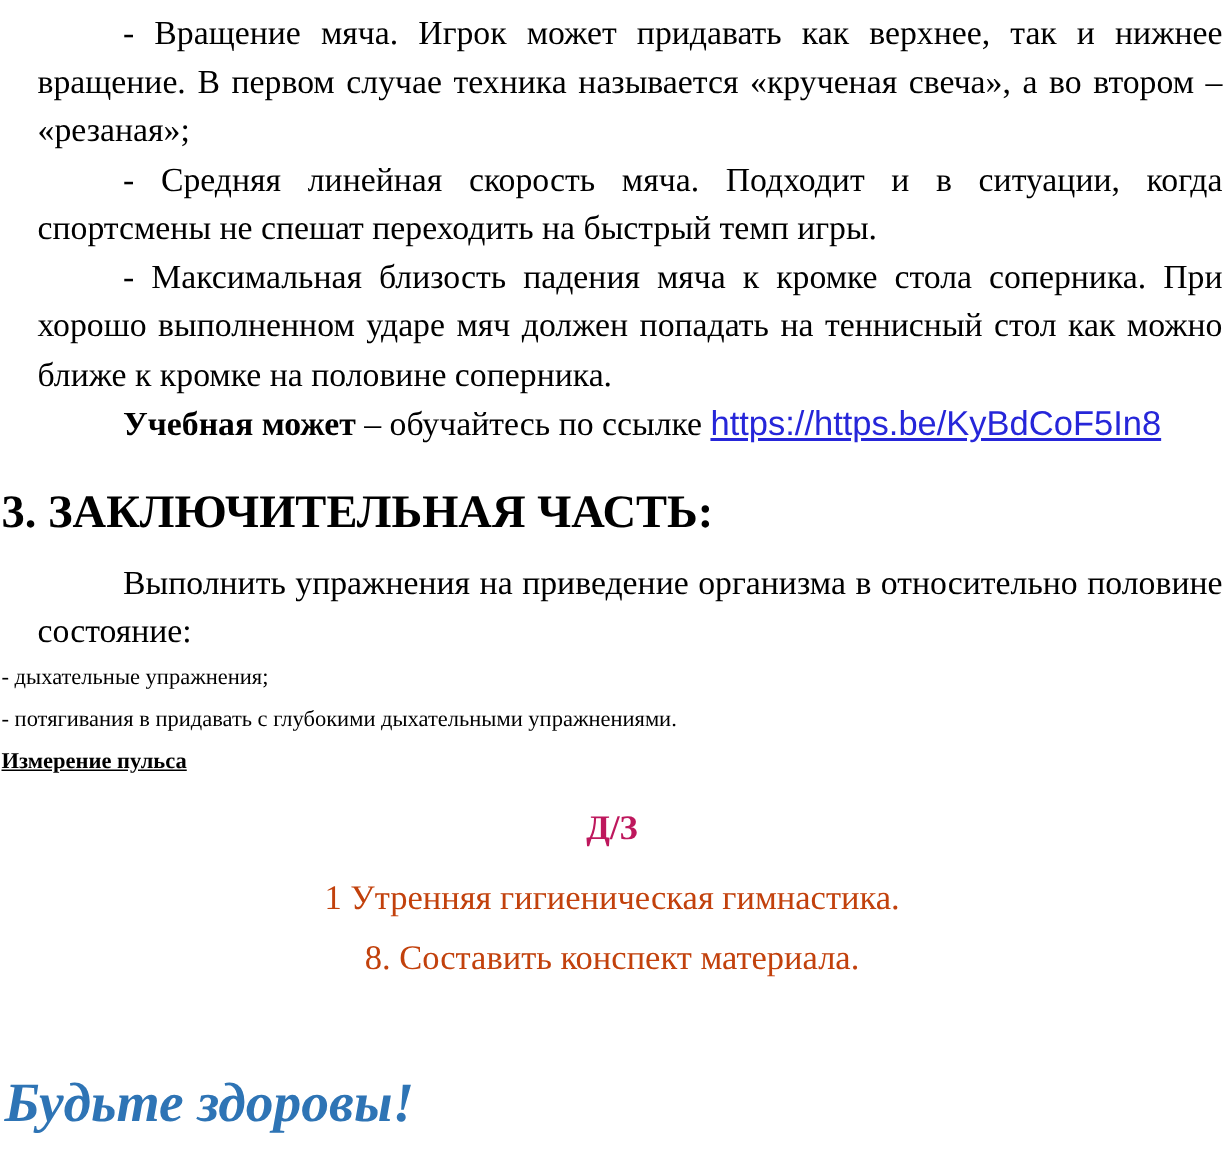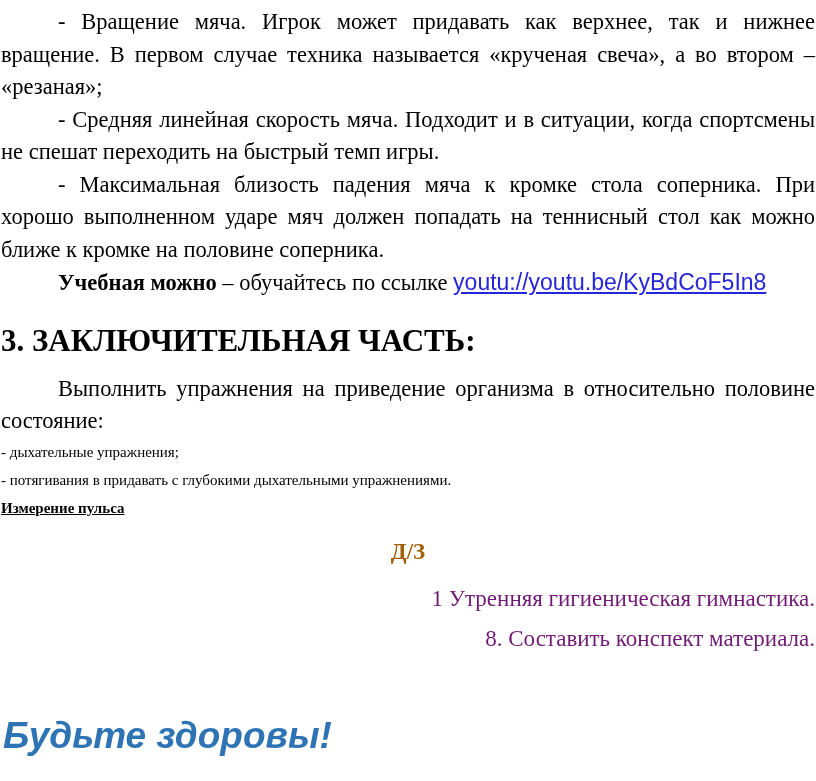--- a/index.html
+++ b/index.html
@@ -21,20 +21,21 @@
     padding: 6px 1px 0 1px;
   }
   
   .par {
     margin: 0;
     font-size: 22.5px;
     line-height: 32.5px;
     text-align: justify;
     text-indent: 57px;
     hyphens: none;
+    padding-left: 24px;
   }
   .bold { font-weight: bold; }
   .link {
     font-family: "Liberation Sans", "DejaVu Sans", sans-serif;
     font-size: 23px;
     color: #2626d9;
     text-decoration: underline;
     cursor: pointer;
   }
   .section-heading {
@@ -54,55 +55,55 @@
   }
   .pulse {
     font-weight: bold;
     text-decoration: underline;
   }
   .dz-title {
     margin: 15px 0 0 0;
     font-size: 23px;
     line-height: 30px;
     font-weight: bold;
-    color: #a16207;
+    color: #be185d;
     text-align: center;
   }
   .hw-item {
     margin: 0;
     font-size: 23px;
     line-height: 30px;
-    color: #701a75;
-    text-align: right;
+    color: #c2410c;
+    text-align: center;
   }
   .hw-item-1 { margin-top: 17px; }
   .hw-item-2 { margin-top: 10px; }
   .farewell {
     margin: 60px 0 0 2px;
-    font-family: Liberation Sans, sans-serif;
+    font-family: Liberation Serif, serif;
     font-size: 37px;
     line-height: 44px;
     font-weight: bold;
     font-style: italic;
     color: #2e74b5;
     text-align: left;
   }
 </style>
 </head>
 <body>
 
 <div class="doc">
 
   <p class="par">- Вращение мяча. Игрок может придавать как верхнее, так и нижнее вращение. В первом случае техника называется «крученая свеча», а во втором – «резаная»;</p>
 
   <p class="par">- Средняя линейная скорость мяча. Подходит и в ситуации, когда спортсмены не спешат переходить на быстрый темп игры.</p>
 
   <p class="par">- Максимальная близость падения мяча к кромке стола соперника. При хорошо выполненном ударе мяч должен попадать на теннисный стол как можно ближе к кромке на половине соперника.</p>
 
-  <p class="par"><span class="bold">Учебная можно</span><span> – обучайтесь по ссылке </span><a class="link">youtu://youtu.be/KyBdCoF5In8</a></p>
+  <p class="par"><span class="bold">Учебная может</span><span> – обучайтесь по ссылке </span><a class="link">https://https.be/KyBdCoF5In8</a></p>
 
   <p class="section-heading">3. ЗАКЛЮЧИТЕЛЬНАЯ ЧАСТЬ:</p>
 
   <p class="par">Выполнить упражнения на приведение организма в относительно половине состояние:</p>
 
   <p class="flush-line">- дыхательные упражнения;</p>
 
   <p class="flush-line">- потягивания в придавать с глубокими дыхательными упражнениями.</p>
 
   <p class="flush-line pulse">Измерение пульса</p>

